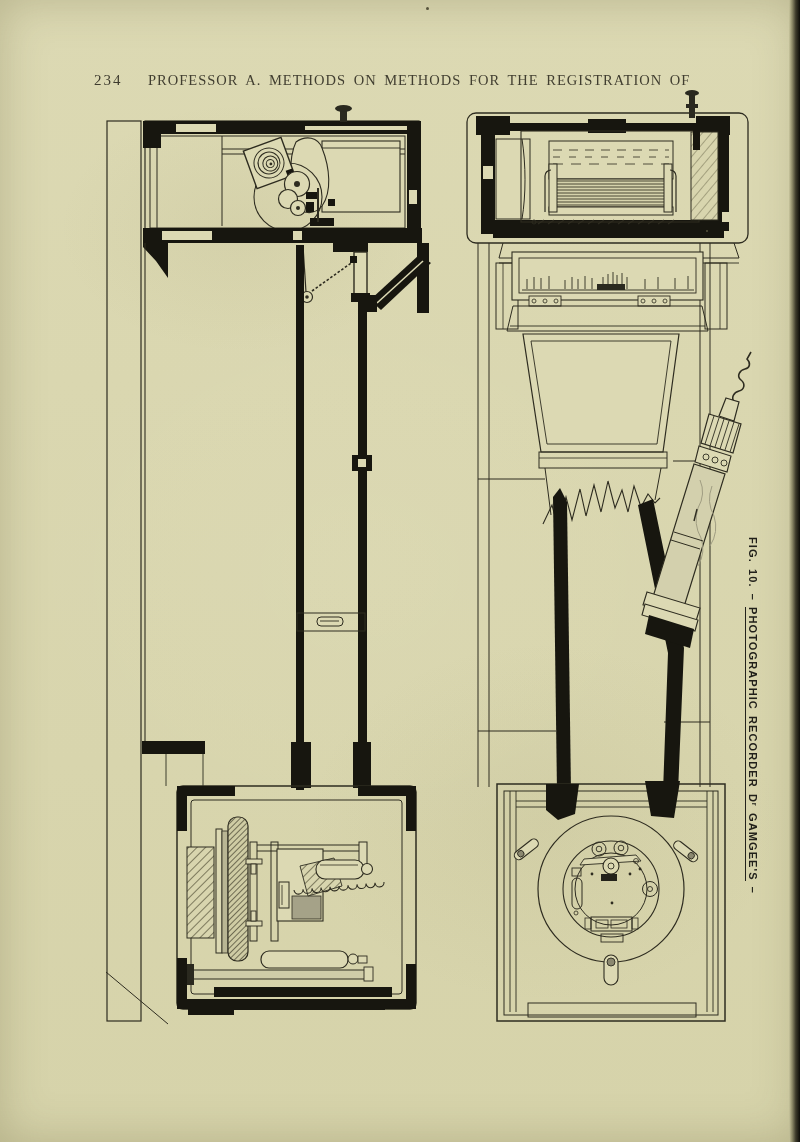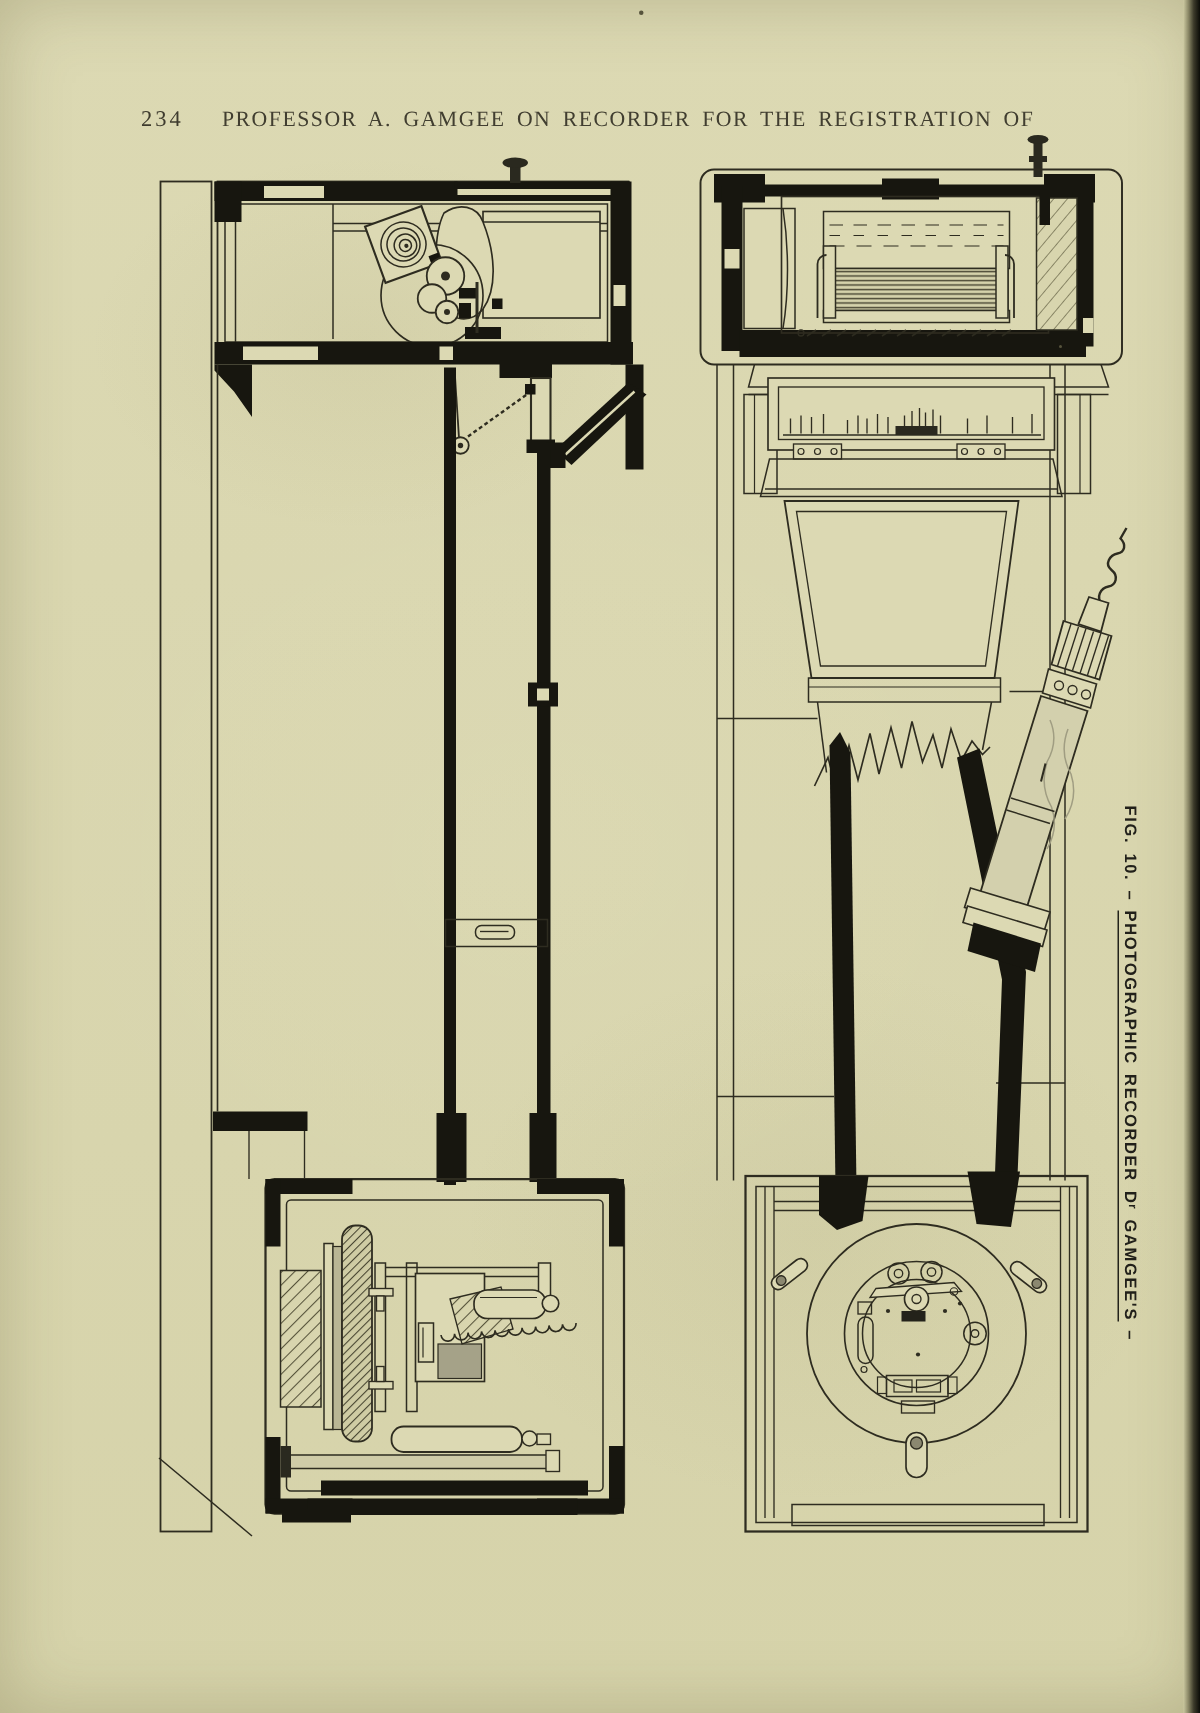--- a/index.html
+++ b/index.html
@@ -37,21 +37,21 @@
   .fig-caption .u{border-bottom:1.5px solid #23221b;padding-bottom:1px;}
   svg{position:absolute;left:0;top:0;}
   .speck{position:absolute;border-radius:50%;background:#56533c;}
 </style>
 </head>
 <body>
 
 <div class="page">
 
   <div class="pagenum">234</div>
-  <div class="runtitle">PROFESSOR A. GAMGEE ON RECORDER FOR THE REGISTRATION OF</div>
+  <div class="runtitle">PROFESSOR A. METHODS ON METHODS FOR THE REGISTRATION OF</div>
 
   <svg width="800" height="1142" viewBox="0 0 800 1142">
     <defs>
       <pattern id="hatch" width="6" height="6" patternUnits="userSpaceOnUse" patternTransform="rotate(45)">
         <rect width="6" height="6" fill="#d8d5ae"></rect>
         <line x1="0" y1="0" x2="0" y2="6" stroke="#55523a" stroke-width="1.4"></line>
       </pattern>
       <pattern id="hatchDense" width="4" height="4" patternUnits="userSpaceOnUse" patternTransform="rotate(45)">
         <rect width="4" height="4" fill="#cfcca4"></rect>
         <line x1="0" y1="0" x2="0" y2="4" stroke="#45432f" stroke-width="1.4"></line>

